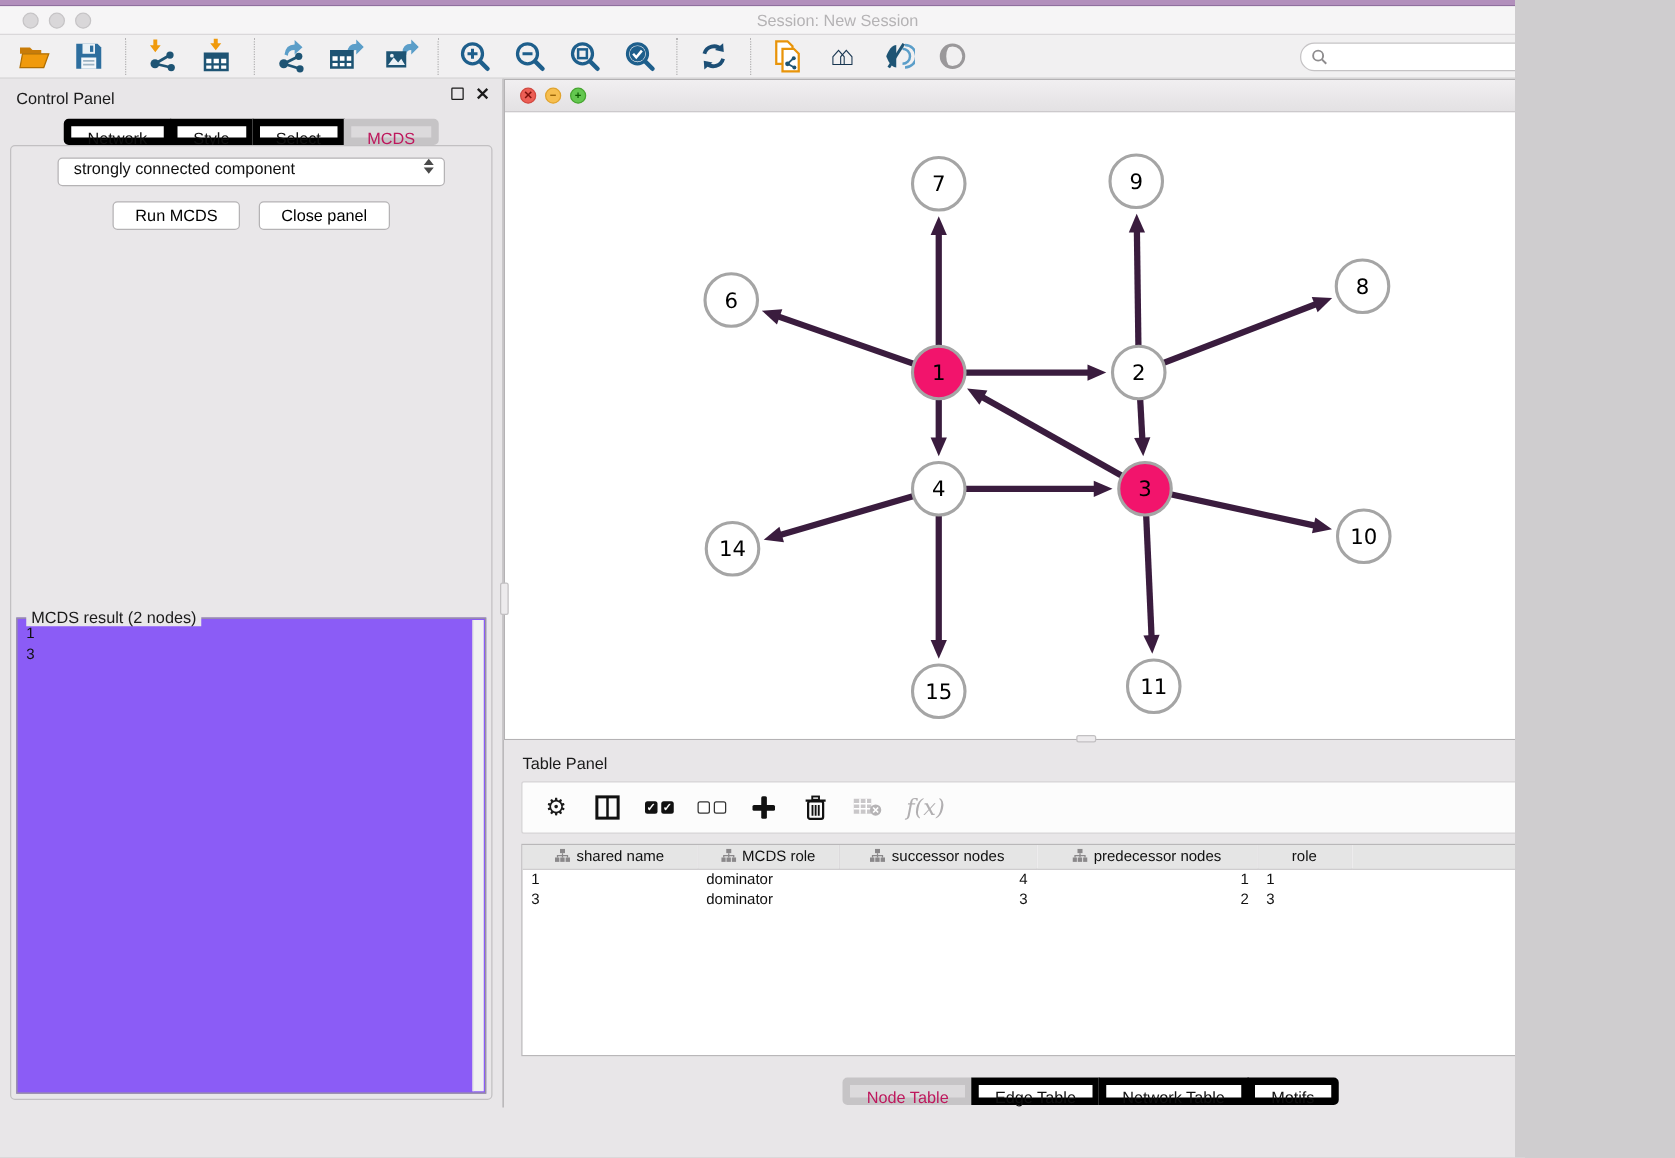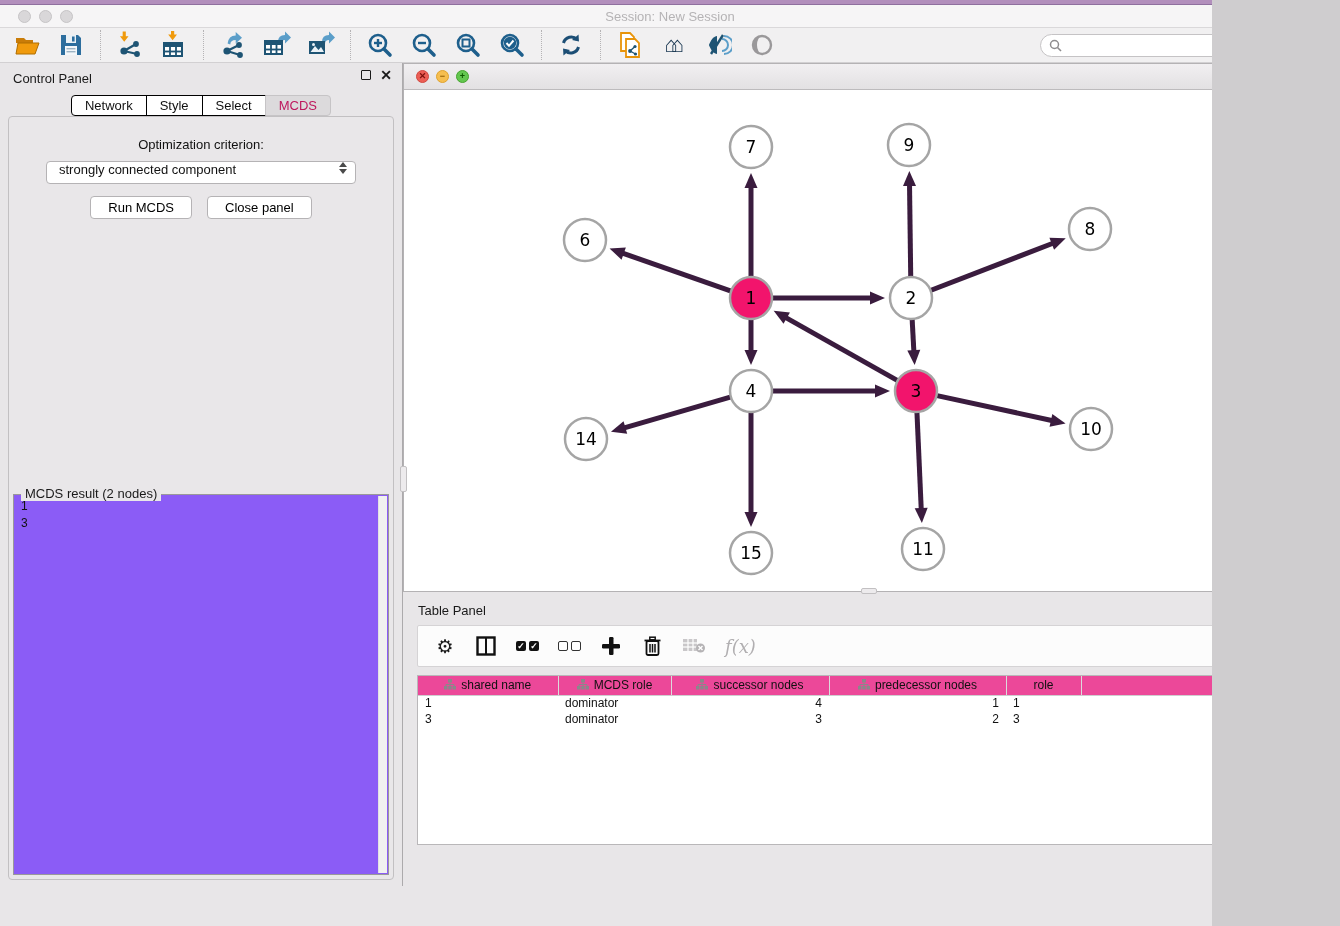--- a/index.html
+++ b/index.html
@@ -23,21 +23,21 @@
   .searchbox { margin-left:auto; width:288px; height:23px; background:#fff; border:1px solid #C5C3C5; border-radius:12px; display:flex; align-items:center; padding:0 8px; gap:5px; }
   .searchbox input { border:none; outline:none; flex:1; font-size:12px; font-family:"Liberation Sans",sans-serif; background:transparent; }
   
   .control-panel { position:absolute; left:0; top:63px; width:403px; height:823px; background:#E8E6E8; border-right:1px solid #ACAAAC; }
   .cp-header { position:relative; height:30px; }
   .panel-title { position:absolute; left:13px; top:8px; font-size:13px; color:#1A1A1A; }
   .panel-icons { position:absolute; right:10px; top:7px; display:flex; gap:9px; align-items:center; }
   .float-icon { width:10px; height:10px; border:1.6px solid #1A1A1A; border-radius:1px; }
   .close-icon { font-size:14px; font-weight:bold; color:#1A1A1A; line-height:10px; }
   .cp-tabs { position:absolute; left:0; right:0; top:32px; height:21px; display:flex; justify-content:center; }
-  .tab { background:#fff; border:1px solid #000000; padding:0 13px; font-size:13px; line-height:19px; margin-left:-1px; cursor:default; }
+  .tab { background:#fff; border:6px solid #000000; padding:0 13px; font-size:13px; line-height:19px; margin-left:-1px; cursor:default; }
   .tab.first { border-radius:4px 0 0 4px; margin-left:0; }
   .tab.last { border-radius:0 4px 4px 0; }
   .tab.selected { background:#DCDADC; color:#be185d; border-color:#C6C4C6; }
   .cp-body { position:absolute; left:8px; right:8px; top:53px; bottom:6px; background:#E9E7E9; border:1px solid #C2C0C2; border-radius:4px; }
   .opt-label { text-align:center; margin-top:20px; font-size:13px; }
   .opt-select { margin:9px auto 0 auto; width:310px; height:23px; background:#fff; border:1px solid #B5B3B5; border-radius:4px; display:flex; align-items:flex-start; padding:0 8px 0 12px; font-size:13px; }
   .opt-select .stepper { margin-left:auto; display:flex; flex-direction:column; gap:2px; align-items:center; }
   .tri-up { width:0; height:0; border-left:4px solid transparent; border-right:4px solid transparent; border-bottom:5px solid #4A4A4A; }
   .tri-down { width:0; height:0; border-left:4px solid transparent; border-right:4px solid transparent; border-top:5px solid #4A4A4A; }
   .btn-row { margin-top:12px; display:flex; justify-content:center; gap:15px; }
@@ -63,21 +63,21 @@
   .tp-toolbar { position:absolute; left:12px; right:8px; top:30px; height:42px; background:#FCFCFC; border:1px solid #D5D3D5; border-radius:2px; display:flex; align-items:center; gap:19px; padding-left:16px; }
   .tp-icon { display:flex; align-items:center; justify-content:center; min-width:22px; height:26px; }
   .gear-glyph { font-size:19px; color:#1A1A1A; line-height:1; }
   .cb { width:10px; height:10px; display:inline-block; }
   .cb.checked { background:#111; color:#fff; font-size:9px; font-weight:bold; text-align:center; line-height:10px; border-radius:2px; }
   .cb.empty { border:1.5px solid #333; border-radius:2px; background:#fff; }
   .cbpair { display:flex; gap:3px; align-items:center; }
   .fx { font-family:"DejaVu Serif", serif; font-style:italic; font-size:18px; color:#B1AFB1; }
   .tp-table-wrap { position:absolute; left:12px; right:8px; top:80px; height:170px; background:#fff; border:1px solid #B9B7B9; overflow:hidden; }
   table.node-table { border-collapse:collapse; table-layout:fixed; width:100%; font-size:12px; }
-  table.node-table th { height:19px; background:#ec4899; border-bottom:1px solid #CFCDCF; border-right:1px solid #DCDADC; font-weight:normal; text-align:center; white-space:nowrap; overflow:hidden; }
+  table.node-table th { height:19px; background:#e5e5e5; border-bottom:1px solid #CFCDCF; border-right:1px solid #DCDADC; font-weight:normal; text-align:center; white-space:nowrap; overflow:hidden; }
   table.node-table th.filler { border-right:none; }
   table.node-table td { height:16px; padding:0 7px; white-space:nowrap; overflow:hidden; }
   td.c0, td.c1, td.c4 { text-align:left; }
   td.c2, td.c3 { text-align:right; }
   .th-inner { display:inline-flex; align-items:center; gap:5px; }
   .tp-tabs { position:absolute; left:0; right:0; bottom:4px; height:22px; display:flex; justify-content:center; }
   
   .statusbar { position:absolute; left:0; top:890px; width:1340px; height:36px; background:#E2E0E2; border-top:1px solid #B9B7B9; }
   .list-btn { position:absolute; left:8px; top:6px; width:34px; height:26px; background:#fff; border:1px solid #A9A7A9; border-radius:3px; display:flex; align-items:center; justify-content:center; }
   .memory-btn { position:absolute; right:7px; top:6px; height:25px; background:#fff; border:1px solid #A9A7A9; border-radius:3px; display:flex; align-items:center; gap:6px; padding:0 10px; font-size:12px; }
@@ -252,21 +252,20 @@
         <span class="close-icon">✕</span>
       </span>
     </div>
     <div class="cp-tabs">
       <span class="tab first"><span>Network</span></span>
       <span class="tab"><span>Style</span></span>
       <span class="tab"><span>Select</span></span>
       <span class="tab last selected"><span>MCDS</span></span>
     </div>
     <div class="cp-body">
-      <div class="opt-label">Optimization criterion:</div>
       <div class="opt-select">
         <span>strongly connected component</span>
         <span class="stepper">
             <span class="tri-up"></span>
             <span class="tri-down"></span>
           </span>
       </div>
       <div class="btn-row">
         <button class="btn">Run MCDS</button>
         <button class="btn">Close panel</button>
@@ -475,16 +474,22 @@
               <td class="c0">3</td>
               <td class="c1">dominator</td>
               <td class="c2">3</td>
               <td class="c3">2</td>
               <td class="c4">3</td>
               <td></td>
             </tr>
           </tbody>
       </table>
     </div>
+    <div class="tp-tabs">
+      <span class="tab first selected"><span>Node Table</span></span>
+      <span class="tab"><span>Edge Table</span></span>
+      <span class="tab"><span>Network Table</span></span>
+      <span class="tab last"><span>Motifs</span></span>
+    </div>
   </div>
 
 
 </div>
 
 </body></html>

